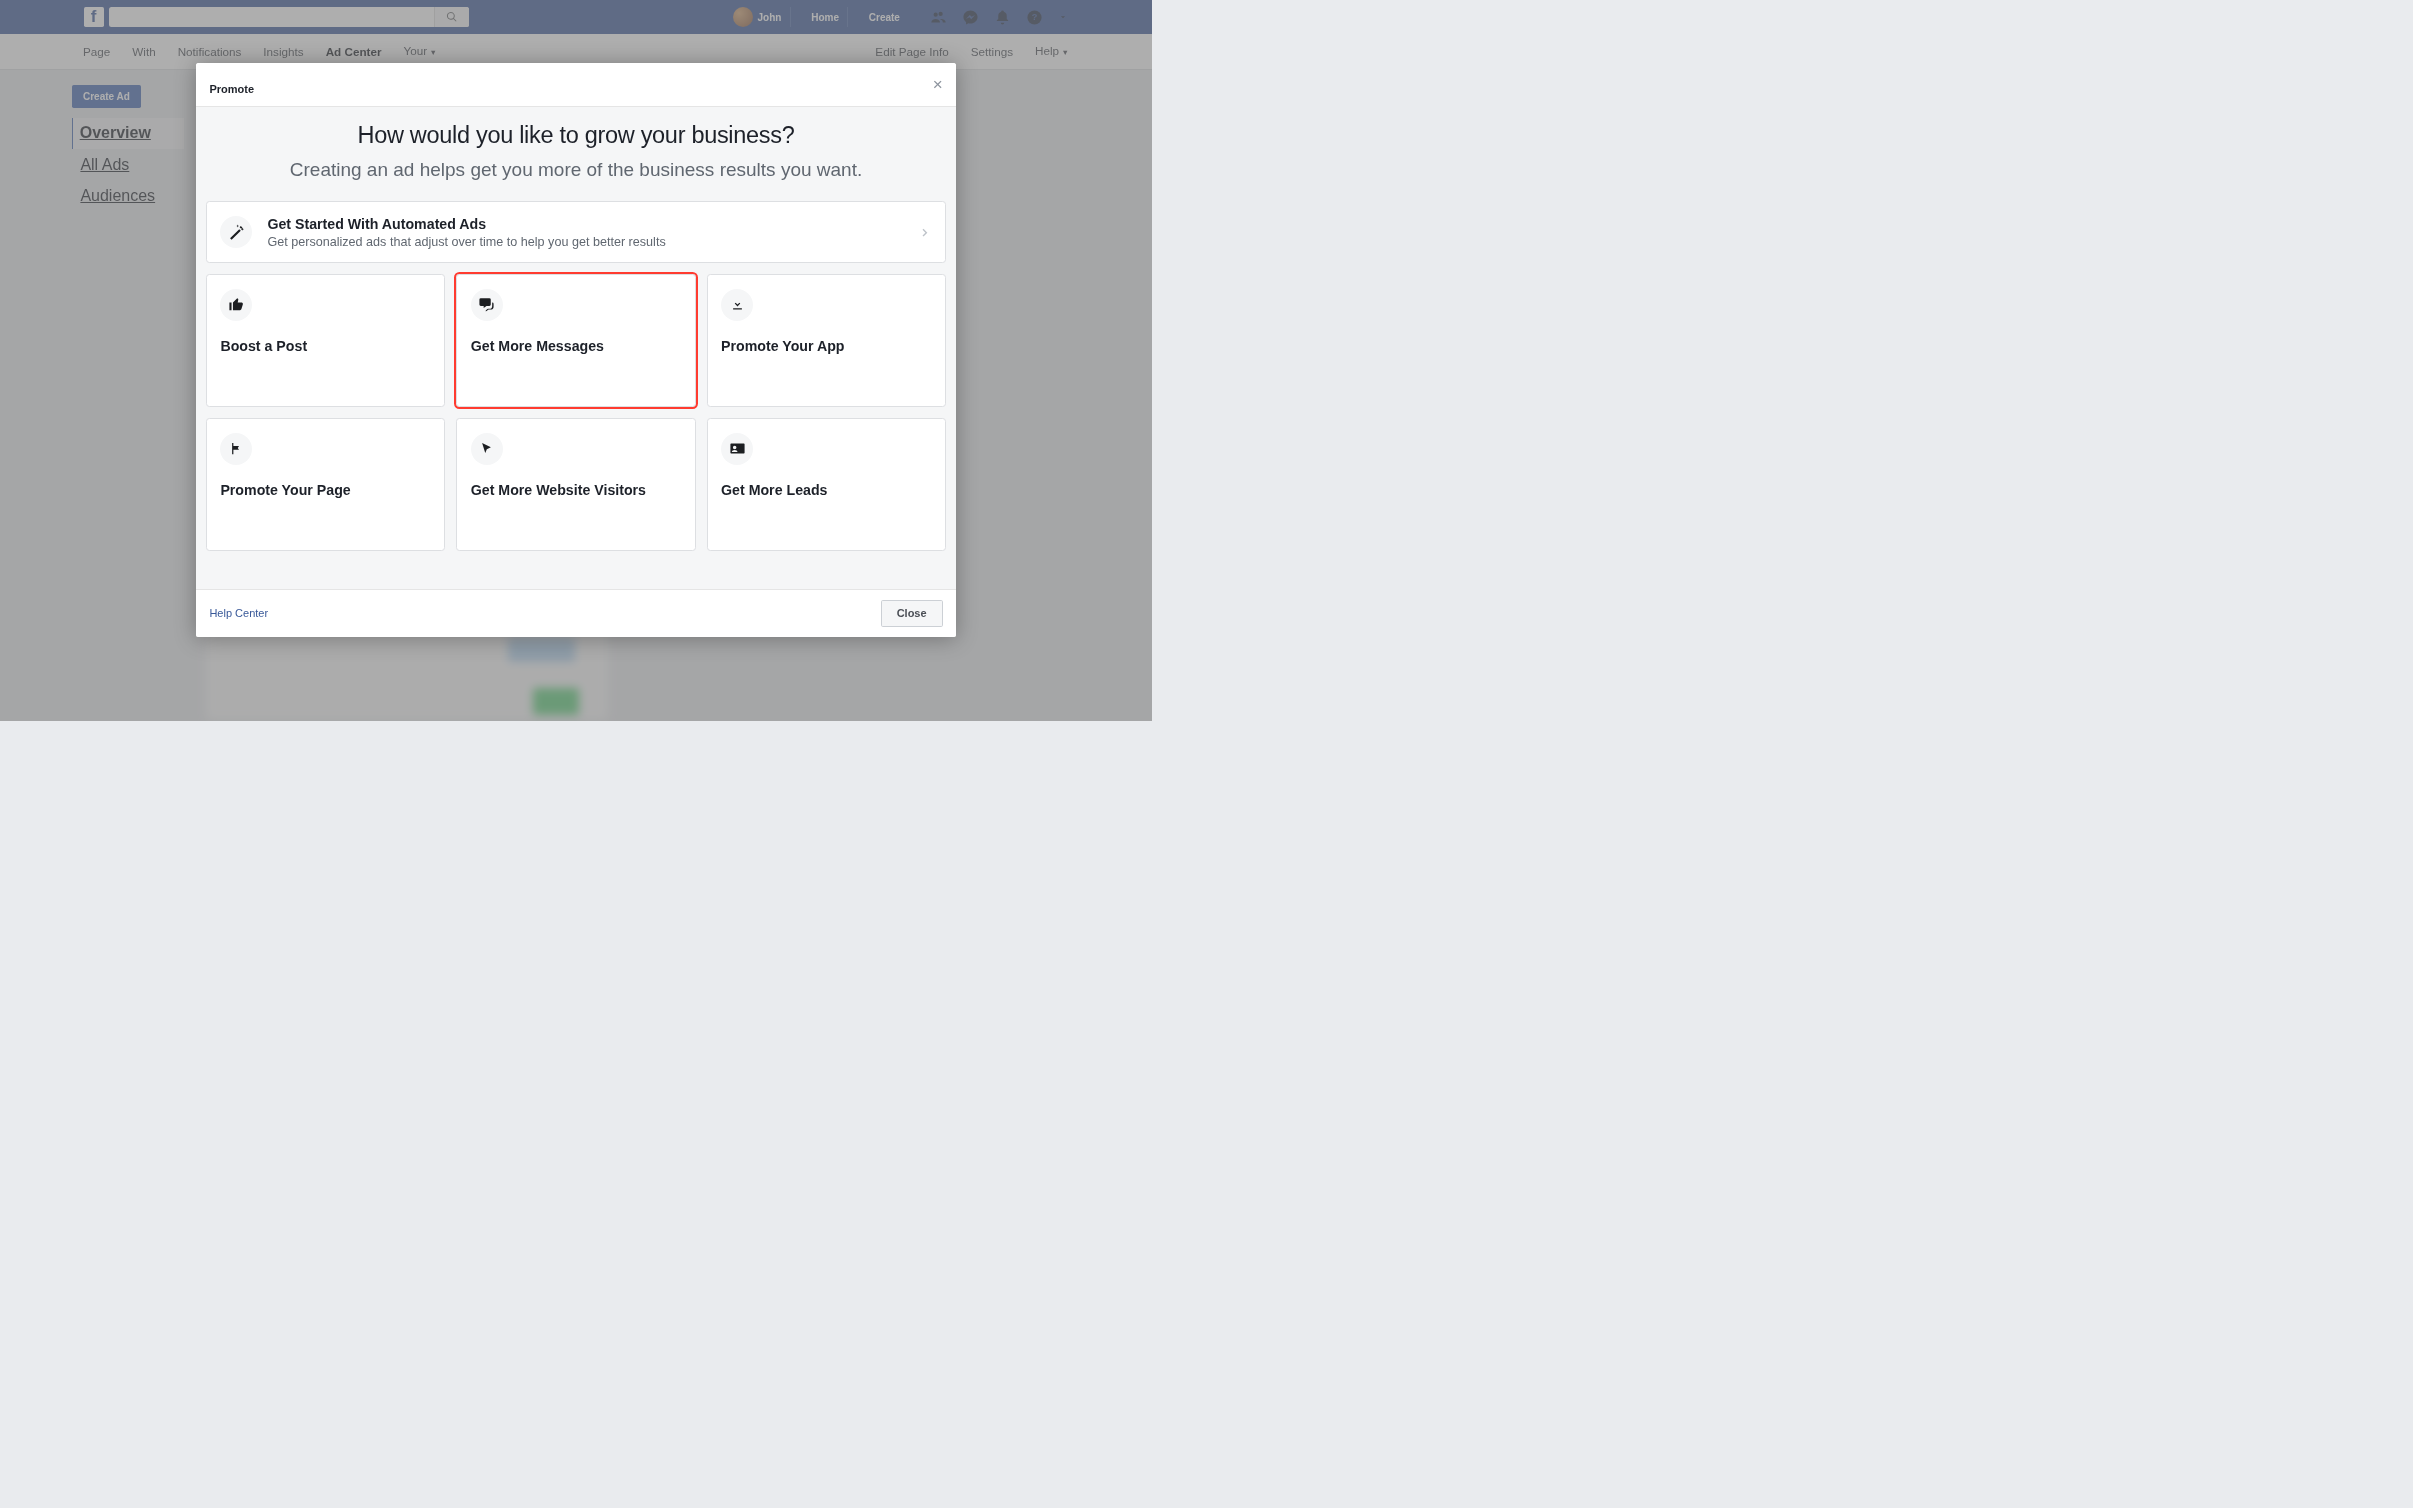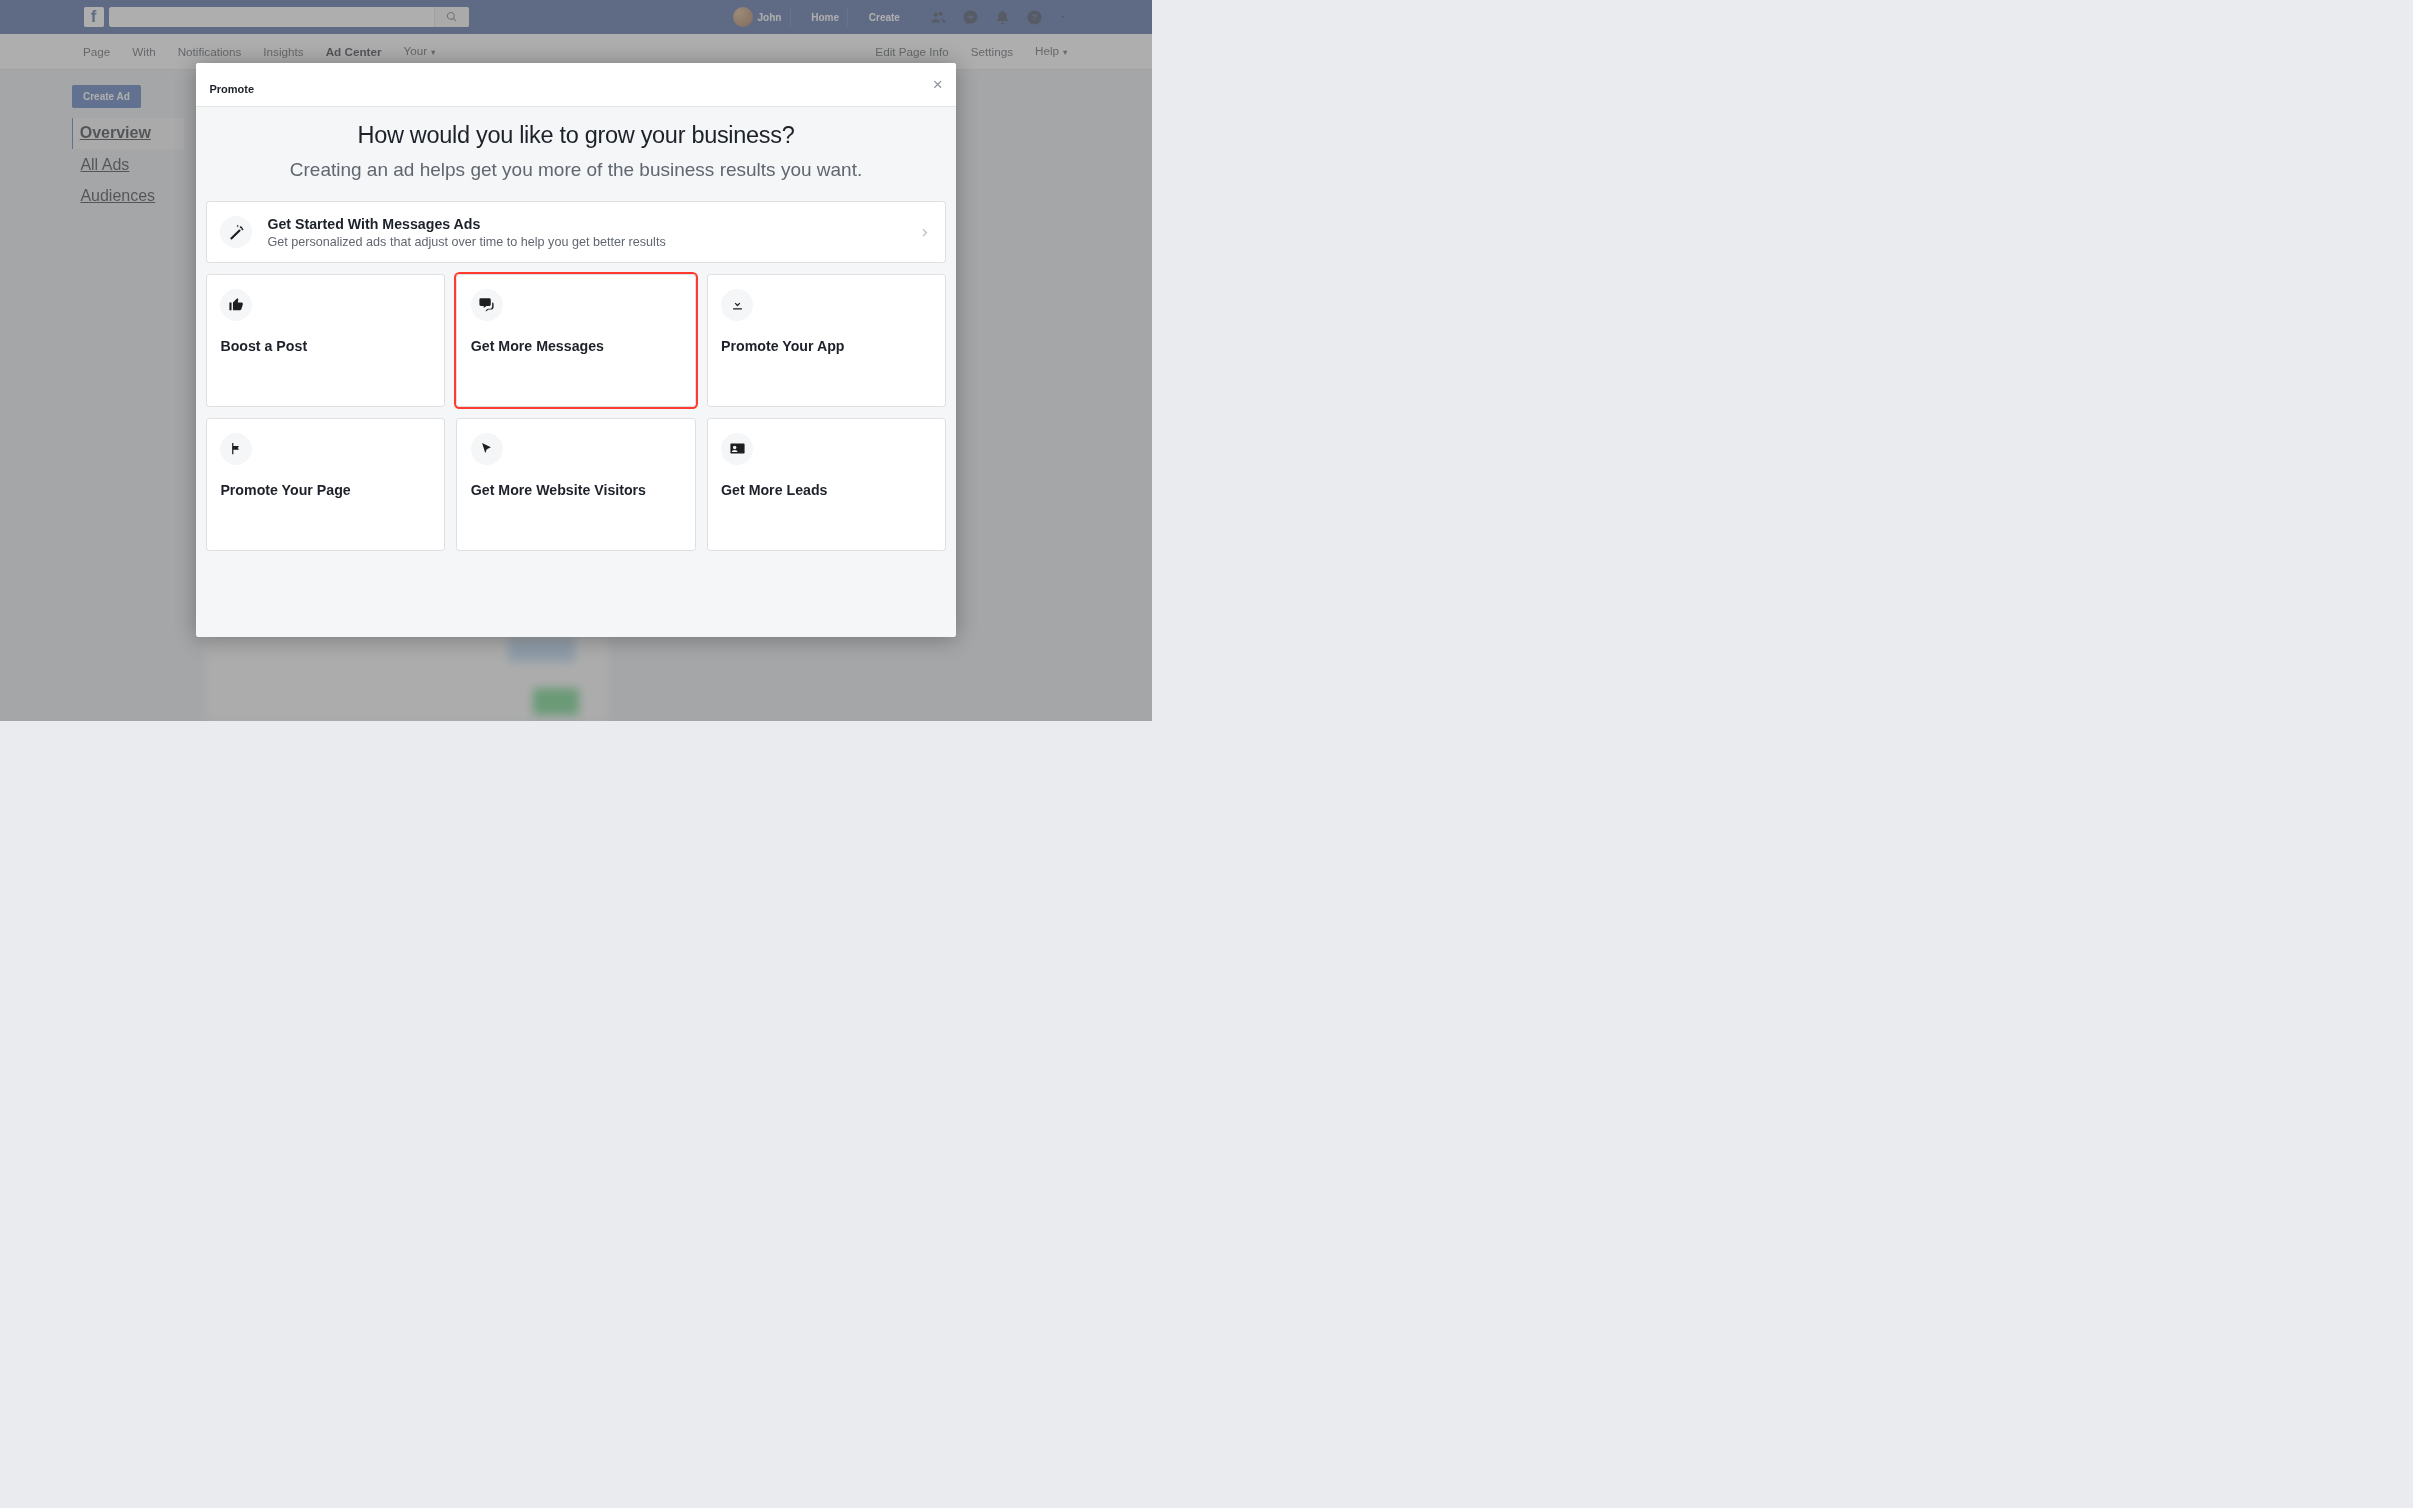--- a/index.html
+++ b/index.html
@@ -161,21 +161,21 @@
     <h1 class="headline">How would you like to grow your business?</h1>
     <p class="subhead">Creating an ad helps get you more of the business results you want.</p>
 
     <div class="wide-card">
       <div class="icon-circle">
         <svg width="18.4" height="18.4" viewBox="0 0 24 24" fill="#1c1e21">
             <path d="M4 20l12-12 2 2L6 22l-2-2zm12.5-14.5l2 2L20 6l-2-2-1.5 1.5zM14 2l.6 1.6L16 4l-1.4.4L14 6l-.6-1.6L12 4l1.4-.4L14 2zm6 4l.5 1.3L22 8l-1.5.7L20 10l-.5-1.3L18 8l1.5-.7L20 6z"></path>
           </svg>
       </div>
       <div class="text">
-        <div class="title">Get Started With Messages Ads</div>
+        <div class="title">Get Started With Automated Ads</div>
         <div class="desc">Get personalized ads that adjust over time to help you get better results</div>
       </div>
       <div class="chev">
         <svg width="13.4" height="13.4" viewBox="0 0 24 24" fill="none" stroke="#bec3c9" stroke-width="2.5">
             <path d="M9 6l6 6-6 6"></path>
           </svg>
       </div>
     </div>
 
     <div class="grid">
@@ -227,14 +227,18 @@
       <div class="card">
         <div class="icon-circle">
           <svg width="17" height="17" viewBox="0 0 24 24" fill="#1c1e21">
               <path d="M3 5h18a1 1 0 0 1 1 1v12a1 1 0 0 1-1 1H3a1 1 0 0 1-1-1V6a1 1 0 0 1 1-1zm5 3a2.5 2.5 0 1 0 0 5 2.5 2.5 0 0 0 0-5zm-4 9h8c0-1.7-1.8-3-4-3s-4 1.3-4 3zm10-7h6v1.5h-6V10zm0 3h6v1.5h-6V13z"></path>
             </svg>
         </div>
         <div class="card-title">Get More Leads</div>
       </div>
     </div>
   </div>
+  <div class="modal-footer">
+    <a class="help-link">Help Center</a>
+    <button class="close-btn">Close</button>
+  </div>
 </div>
 
 
 </body></html>

